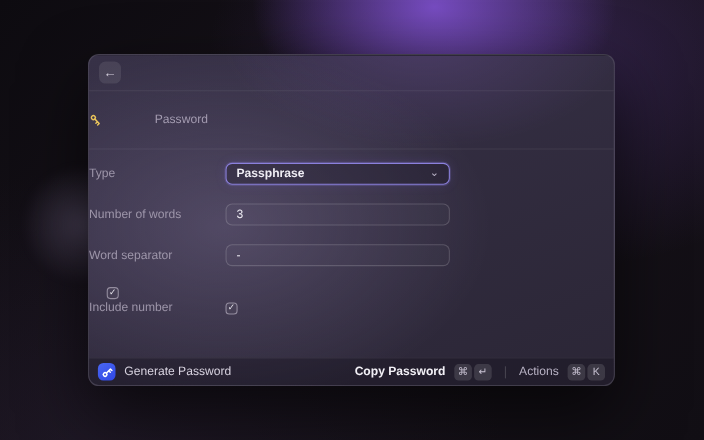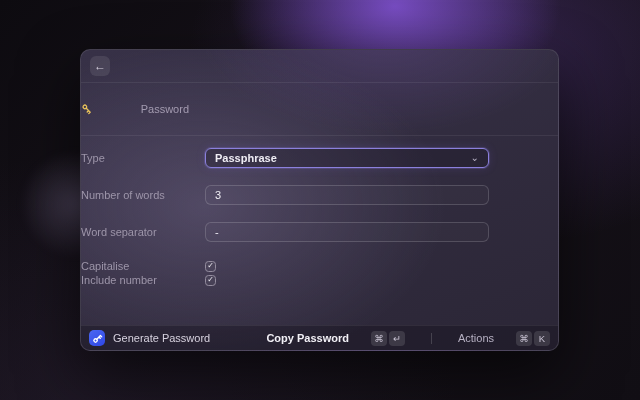--- a/index.html
+++ b/index.html
@@ -52,21 +52,21 @@
   .summary-value { margin-left: 16px; color: #edeaf3; font-size: 11.5px; letter-spacing: 0.2px; }
 
   .form { flex: 1; padding-top: 12px; }
   .frow { display: flex; align-items: center; }
   .frow-input { height: 20px; margin-bottom: 17px; }
   .frow-check { height: 14px; }
   .frow-check.first { margin-top: 8px; }
   .flabel { color: #9d95a9; font-size: 11px; }
 
   .input-box {
-    width: 284px; height: 20px; border-radius: 6px;
+    width: 204px; height: 20px; border-radius: 6px;
     border: 1px solid rgba(255,255,255,0.16);
     background: rgba(255,255,255,0.02);
     display: flex; align-items: center; padding: 0 9px;
     color: #efedf4; font-size: 11px;
   }
   .select-box {
     justify-content: space-between; font-weight: bold; cursor: pointer;
     border-color: #8b80dd; background: rgba(22,17,33,0.28);
     box-shadow: 0 0 0 1px rgba(139,128,221,0.22), 0 0 10px rgba(122,100,220,0.18);
   }
@@ -83,21 +83,21 @@
     height: 25px; flex: none; display: flex; align-items: center; padding: 0 8px;
     border-top: 1px solid rgba(255,255,255,0.07);
     background: rgba(13,10,19,0.30);
   }
   .app-badge {
     width: 16px; height: 16px; border-radius: 5px; flex: none;
     background: linear-gradient(145deg, #4a67f2, #2f47e6);
     display: flex; align-items: center; justify-content: center;
   }
   .app-label { margin-left: 8px; color: #d7d2df; font-size: 11px; text-align: center; }
-  .footer-right { margin-left: auto; display: flex; align-items: center; gap: 22px; justify-content: space-between; }
+  .footer-right { margin-left: auto; display: flex; align-items: center; gap: 8px; justify-content: space-between; }
   .action-primary { color: #f2f0f6; font-size: 11px; font-weight: bold; }
   .action-secondary { color: #b7b1c3; font-size: 11px; }
   .keys { display: flex; gap: 2px; }
   .kbd {
     min-width: 16px; height: 15px; padding: 0 3px; border-radius: 4px; cursor: pointer;
     background: rgba(255,255,255,0.12); color: #c7c1d1; font-size: 9.5px;
     display: flex; align-items: center; justify-content: center;
   }
   .vsep { width: 1px; height: 11px; background: rgba(255,255,255,0.16); margin: 0 4px; }
 </style>
@@ -157,23 +157,20 @@
             <span class="flabel">Word separator</span>
           </div>
         <div class="ctrl-col">
           <div class="input-box">
             <span>-</span>
           </div>
         </div>
       </div>
 
       <div class="frow frow-check first">
-        <div class="label-col">
-            <span class="flabel">Capitalise</span>
-          </div>
         <div class="ctrl-col" style="display:flex;align-items:center;">
           <span class="checkbox">
             <span>✓</span>
           </span>
         </div>
       </div>
 
       <div class="frow frow-check">
         <div class="label-col">
             <span class="flabel">Include number</span>

